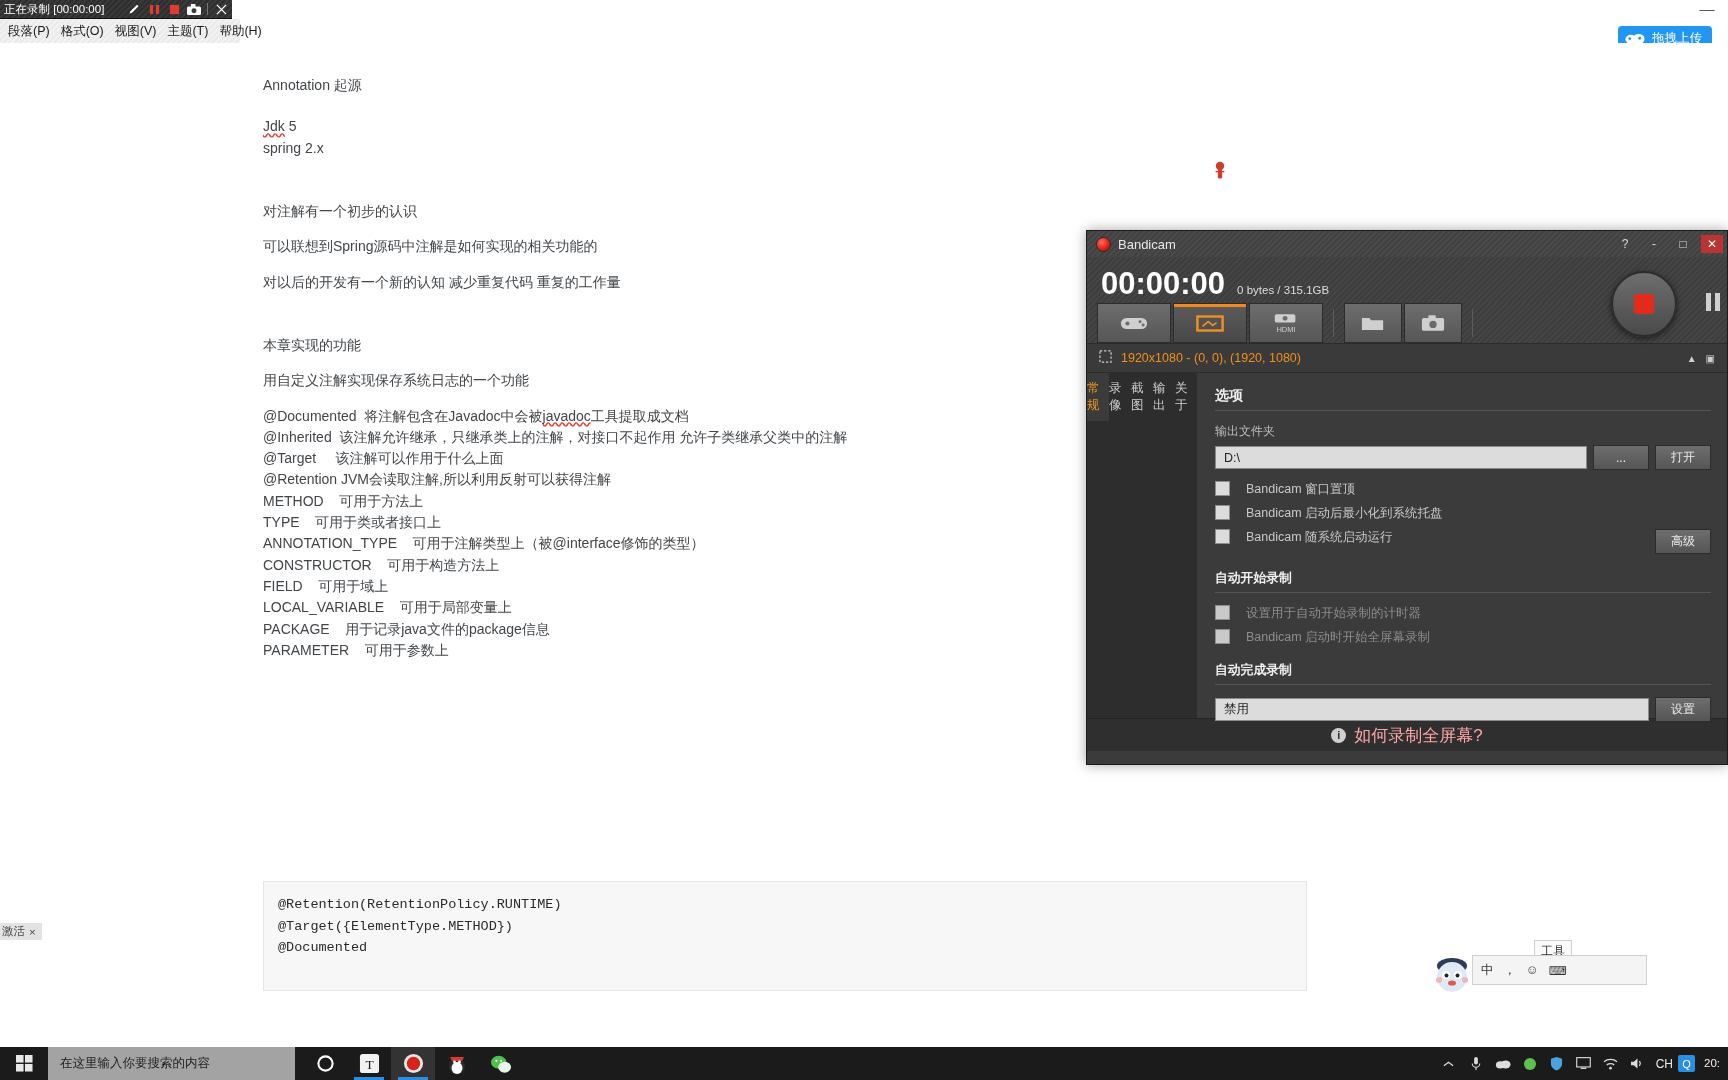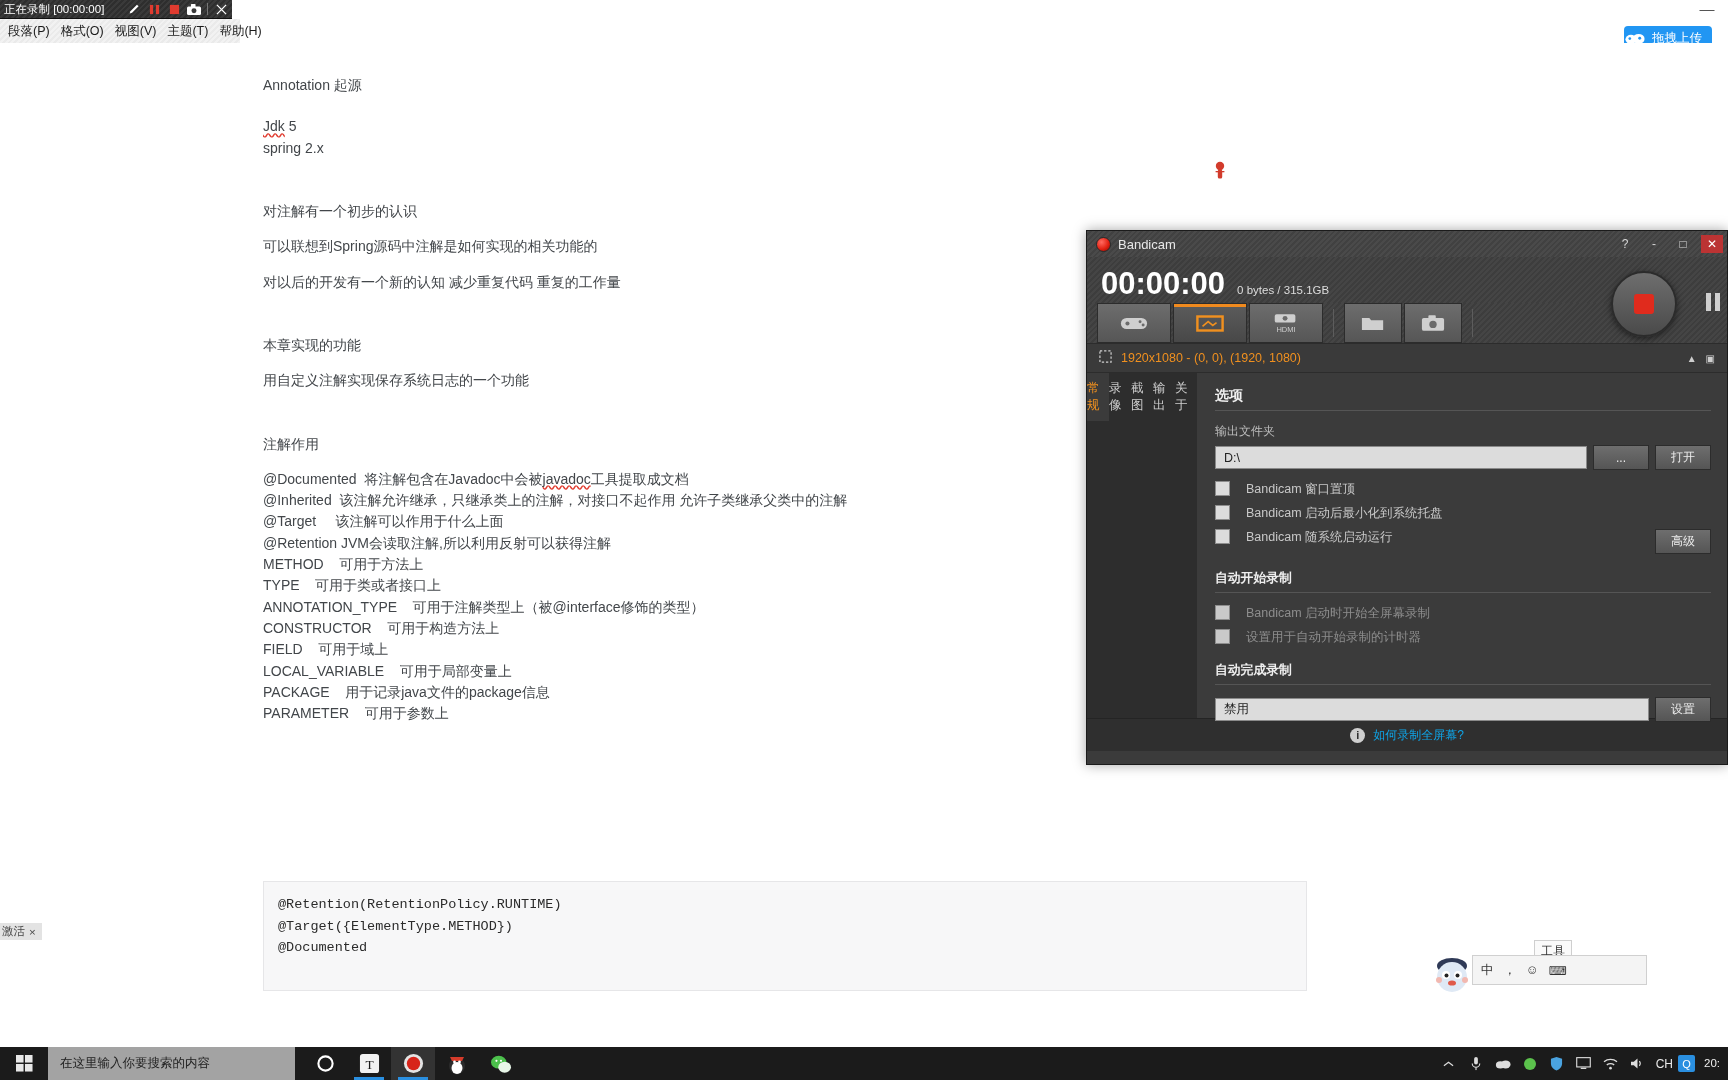--- a/index.html
+++ b/index.html
@@ -32,21 +32,21 @@
     background: repeating-linear-gradient(135deg,#f2f2f2 0 2px,#eaeaea 2px 4px);
     display:flex; align-items:center; gap:11px; padding-left:8px; box-sizing:border-box;
     font-size:12.5px; color:#1a1a1a;
   }
   .menu-bar .mi { white-space:nowrap; cursor:default; }
 
   
   .upload-pill {
     position:absolute; right:16px; top:26px;
     height:24px; border-radius:4px; background:#2196f3; color:#fff;
-    display:flex; align-items:center; gap:6px; padding:0 10px 0 0;
+    display:flex; align-items:center; gap:6px; padding:0 10px 0 6px;
     font-size:12.5px; box-sizing:border-box; cursor:pointer;
   }
   .upload-pill .cloud { width:22px; height:16px; display:flex; align-items:center; justify-content:center;}
   .win-min {
     position:absolute; right:8px; top:4px; width:26px; height:16px;
     color:#555; font-size:15px; line-height:10px; text-align:center; cursor:pointer;
   }
 
   
   .doc {
@@ -154,21 +154,21 @@
   .bc-sm-btn { height:23px; min-width:34px; padding:0 10px; background:linear-gradient(#6e6e6e,#555);
     border:1px solid #2c2c2c; color:#ececec; font-size:12px; display:flex;align-items:center;justify-content:center;cursor:pointer;}
   .bc-chk-row { display:flex; align-items:flex-start; gap:16px; margin-bottom:7px; }
   .bc-chk { width:13px; height:13px; background:#dcdcdc; border:1px solid #8d8d8d; }
   .bc-chk.dim { background:#c9c9c9; }
   .bc-chk-lbl { font-size:12.5px; color:#c8c8c8; }
   .bc-chk-lbl.dim { color:#8d8d8d; }
   .bc-grp-title { font-size:12.8px; color:#efefef; font-weight:bold; margin:16px 0 5px 0; }
   .bc-foot { height:32px; background:#2f2f2f; border-top:1px solid #242424;
     display:flex; align-items:center; justify-content:center; gap:8px; }
-  .bc-foot-txt { font-size:12px; color:#0ea5e9; }
+  .bc-foot-txt { font-size:17px; color:#fca5a5; }
   .bc-info { width:15px;height:15px;border-radius:50%;background:#cfcfcf;color:#2f2f2f;
     font-size:11px; display:flex;align-items:center;justify-content:center;font-weight:bold;}
 
   
   .ime-bar {
     position:absolute; left:1472px; top:955px; width:175px; height:30px;
     background:#f4f4f4; border:1px solid #d0d0d0; box-sizing:border-box;
     display:flex; align-items:center; gap:10px; padding:0 8px; font-size:12.5px; color:#333;
   }
   .tool-chip {
@@ -262,21 +262,20 @@
   <div class="doc">
     <div class="doc-inner" id="doc-inner">
         <div class="p ">Annotation 起源</div>
         <div class="p gap-lg"><span class="sq">Jdk</span> 5</div>
         <div class="p gap-sm">spring 2.x</div>
         <div class="p gap-xl">对注解有一个初步的认识</div>
         <div class="p gap-md">可以联想到Spring源码中注解是如何实现的相关功能的</div>
         <div class="p gap-md">对以后的开发有一个新的认知 减少重复代码 重复的工作量</div>
         <div class="p gap-xl">本章实现的功能</div>
         <div class="p gap-md">用自定义注解实现保存系统日志的一个功能</div>
-        <div class="p gap-xl">注解作用</div>
         <div class="p gap-md">@Documented  将注解包含在Javadoc中会被<span class="sq">javadoc</span>工具提取成文档</div>
         <div class="p gap-sm">@Inherited  该注解允许继承，只继承类上的注解，对接口不起作用 允许子类继承父类中的注解</div>
         <div class="p gap-sm">@Target     该注解可以作用于什么上面</div>
         <div class="p gap-sm">@Retention JVM会读取注解,所以利用反射可以获得注解</div>
         <div class="p gap-sm">METHOD    可用于方法上</div>
         <div class="p gap-sm">TYPE    可用于类或者接口上</div>
         <div class="p gap-sm">ANNOTATION_TYPE    可用于注解类型上（被@interface修饰的类型）</div>
         <div class="p gap-sm">CONSTRUCTOR    可用于构造方法上</div>
         <div class="p gap-sm">FIELD    可用于域上</div>
         <div class="p gap-sm">LOCAL_VARIABLE    可用于局部变量上</div>
@@ -412,25 +411,25 @@
           <span class="bc-chk"></span>
           <span class="bc-chk-lbl">Bandicam 随系统启动运行</span>
           <span style="flex:1"></span>
           <span class="bc-sm-btn">高级</span>
         </div>
 
         <div class="bc-grp-title">自动开始录制</div>
         <div class="bc-hr"></div>
         <div class="bc-chk-row">
           <span class="bc-chk dim"></span>
-          <span class="bc-chk-lbl dim">Bandicam 启动时开始全屏幕录制</span>
+          <span class="bc-chk-lbl dim">设置用于自动开始录制的计时器</span>
         </div>
         <div class="bc-chk-row">
           <span class="bc-chk dim"></span>
-          <span class="bc-chk-lbl dim">设置用于自动开始录制的计时器</span>
+          <span class="bc-chk-lbl dim">Bandicam 启动时开始全屏幕录制</span>
         </div>
 
         <div class="bc-grp-title">自动完成录制</div>
         <div class="bc-hr"></div>
         <div class="bc-row">
           <div class="bc-input">禁用</div>
           <div class="bc-sm-btn">设置</div>
         </div>
       </div>
     </div>

